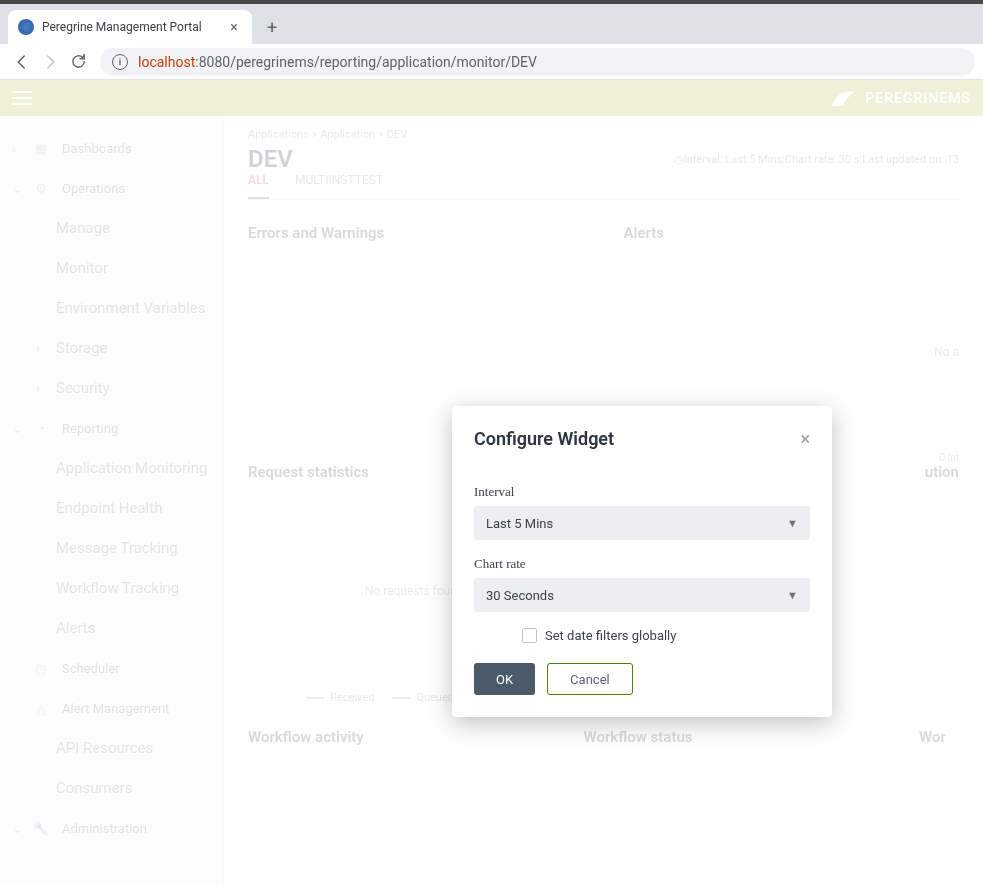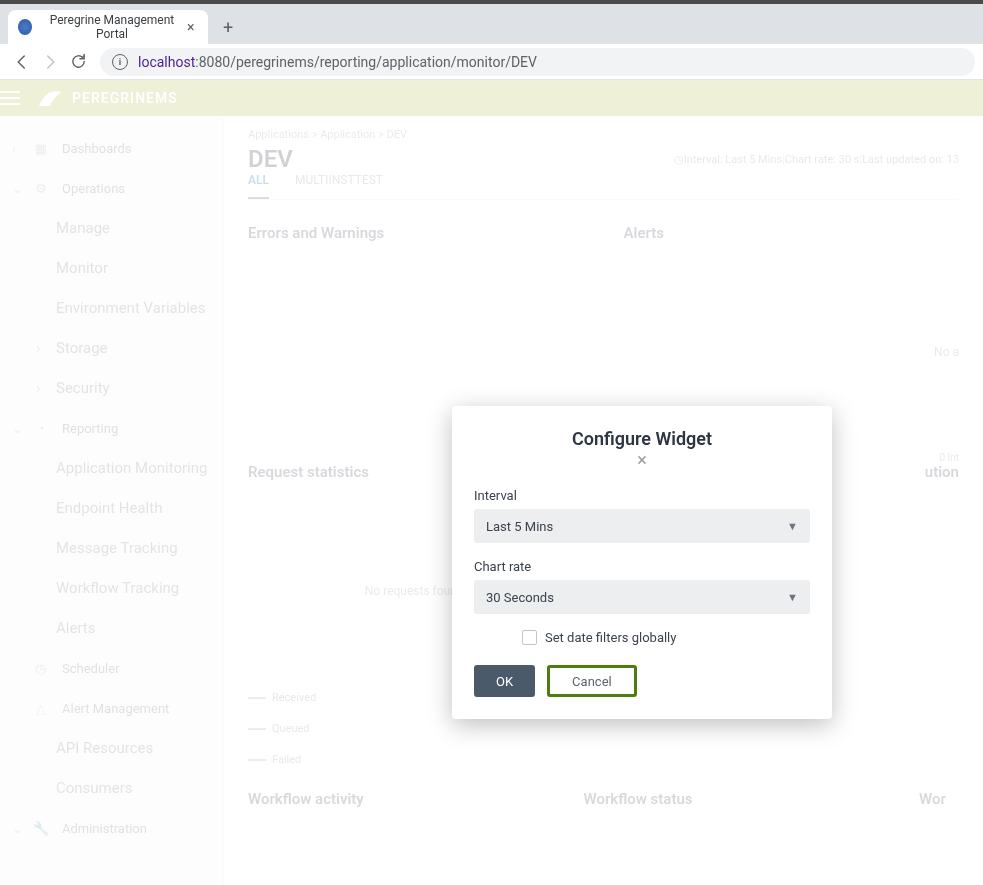--- a/index.html
+++ b/index.html
@@ -1,34 +1,34 @@
 <!DOCTYPE html>
 <html><head>
 <meta charset="utf-8">
 <style>
 * { margin: 0; padding: 0; box-sizing: border-box; font-family: -apple-system, BlinkMacSystemFont, "Segoe UI", Roboto, Arial, sans-serif; }
 body { width: 983px; height: 885px; background: #fff; overflow: hidden; position: relative; }
 
 
 .browser-top { height: 4px; background: #4a4a4a; }
 .tab-strip { height: 40px; background: #dee1e6; display: flex; align-items: flex-end; padding-left: 8px; }
-.tab { background: #fff; height: 34px; width: 200px; border-radius: 8px 8px 0 0; display: flex; align-items: center; padding: 0 10px; font-size: 12px; color: #3c4043; position: relative; text-align: center; }
+.tab { background: #fff; height: 34px; width: 244px; border-radius: 8px 8px 0 0; display: flex; align-items: center; padding: 0 10px; font-size: 12px; color: #3c4043; position: relative; }
 .tab-favicon { width: 16px; height: 16px; margin-right: 8px; border-radius: 50%; background: radial-gradient(circle, #4a7bc8, #2d5aa0); }
 .tab-close { margin-left: auto; width: 16px; height: 16px; display: flex; align-items: center; justify-content: center; color: #5f6368; font-size: 14px; }
 .new-tab { width: 28px; height: 28px; display: flex; align-items: center; justify-content: center; color: #5f6368; font-size: 18px; margin-left: 6px; margin-bottom: 3px; }
 .addr-bar { height: 36px; background: #fff; display: flex; align-items: center; padding: 0 8px; border-bottom: 1px solid #e1e3e5; }
 .nav-btn { width: 28px; height: 28px; display: flex; align-items: center; justify-content: center; color: #5f6368; }
 .nav-btn.disabled { color: #bfc2c6; }
 .url-field { flex: 1; height: 28px; background: #f1f3f4; border-radius: 14px; margin-left: 8px; display: flex; align-items: center; padding: 0 12px; font-size: 14px; color: #202124; }
 .url-info { width: 16px; height: 16px; border: 1.5px solid #5f6368; border-radius: 50%; display: flex; align-items: center; justify-content: center; font-size: 9px; color: #5f6368; margin-right: 10px; font-weight: bold; }
-.url-host { color: #4c1d95; }
+.url-host { color: #c2410c; }
 .url-path { color: #5f6368; }
 
 
-.app-header { height: 36px; background: #eef0d8; display: flex; align-items: center; padding: 0 0; }
+.app-header { height: 36px; background: #eef0d8; display: flex; align-items: center; padding: 0 12px; justify-content: space-between; }
 .hamburger { width: 20px; height: 14px; display: flex; flex-direction: column; justify-content: space-between; margin-right: 16px; }
 .hamburger span { height: 2px; background: #fff; }
 .brand { display: flex; align-items: center; color: #fff; font-weight: 600; letter-spacing: 1px; font-size: 14px; }
 .brand-logo { width: 30px; height: 24px; margin-right: 6px; }
 
 
 .page { display: flex; height: calc(885px - 4px - 40px - 36px - 36px); position: relative; }
 .sidebar { width: 224px; background: #f7f7f7; border-right: 1px solid #e6e6e6; padding-top: 12px; font-size: 13px; color: #6d7480; overflow: hidden; }
 .sb-item { display: flex; align-items: center; height: 40px; padding: 0 12px; cursor: pointer; }
 .sb-item.sub { padding-left: 56px; color: #7a828f; font-size: 15px; }
@@ -36,46 +36,46 @@
 .sb-chev { width: 12px; margin-right: 8px; color: #a8afb9; }
 
 .main { flex: 1; background: #fff; padding: 12px 24px 0 24px; overflow: hidden; }
 .crumb { font-size: 11px; color: #9aa1ab; margin-bottom: 4px; }
 .h1row { display: flex; align-items: center; justify-content: space-between; margin-bottom: 0; }
 .h1 { font-size: 24px; font-weight: 600; color: #2c3540; }
 .meta { font-size: 11px; color: #8f97a2; display: flex; align-items: center; }
 .meta .sep { color: #c3c8cf; }
 .tabs { display: flex; gap: 26px; border-bottom: 1px solid #e6e8eb; margin-bottom: 24px; font-size: 12px; color: #8f97a2; }
 .tabrow-item { padding-bottom: 10px; }
-.tabrow-item.active { color: #0369a1; border-bottom: 2px solid #5c6470; font-weight: 600; }
+.tabrow-item.active { color: #ec4899; border-bottom: 2px solid #5c6470; font-weight: 600; }
 .widgets-row { display: flex; gap: 40px; }
 .widget { flex: 1; }
 .widget h3 { font-size: 15px; font-weight: 600; color: #4a5260; margin-bottom: 10px; }
 .widget-body { height: 200px; display:flex; align-items:center; justify-content:center; color:#9aa1ab; font-size:12px;}
-.legend { display:flex; gap:18px; justify-content:center; font-size:11px; color:#8f97a2;flex-direction:column; }
+.legend { display:flex; gap:18px; justify-content:center; font-size:11px; color:#8f97a2; }
 .legend span::before { content:""; display:inline-block; width:18px; height:2px; background:#aaa; vertical-align:middle; margin-right:6px; }
 .widgets-row2 { display:flex; gap:40px; margin-top:24px; }
 
 
 .scrim { position: absolute; inset: 0; background: rgba(255,255,255,0.78); }
 
 
 .modal { position: absolute; left: 452px; top: 406px; width: 380px; background: #fff; border-radius: 4px; box-shadow: 0 6px 24px rgba(0,0,0,0.25); padding: 22px; z-index: 10; }
-.modal-head { display: flex; justify-content: space-between; align-items: center; margin-bottom: 18px; flex-direction: column; }
+.modal-head { display: flex; justify-content: space-between; align-items: center; margin-bottom: 35px; }
 .modal-title { font-size: 18px; font-weight: 600; color: #2c3540; }
 .modal-close { color: #9aa1ab; font-size: 18px; cursor: pointer; }
-.form-label { font-size: 13px; color: #3b434e; margin-bottom: 6px; display:block; }
+.form-label { font-size: 13px; color: #3b434e; margin-bottom: 6px; display:block;font-family:Liberation Serif, serif; }
 .select { height: 34px; background: #eceeef; border-radius: 3px; display: flex; align-items: center; justify-content: space-between; padding: 0 12px; font-size: 13px; color: #3b434e; margin-bottom: 16px; cursor: pointer; }
 .select .caret { color: #6d7480; font-size: 11px; }
 .chk-row { display:flex; align-items:center; gap:8px; font-size:13px; color:#3b434e; margin: 6px 0 20px 0; padding-left: 48px; }
 .chk { width:15px; height:15px; border:1.5px solid #c0c5cc; border-radius:2px; }
 .btns { display:flex; gap:12px; }
 .btn { height: 32px; padding: 0 22px; border-radius: 3px; font-size: 13px; display:flex; align-items:center; cursor:pointer; }
 .btn-primary { background: #4b5a68; color:#fff; font-weight:400; }
-.btn-secondary { background:#fff; border:3px solid #4d7c0f; color:#5c6470; }
+.btn-secondary { background:#fff; border:1px solid #4d7c0f; color:#5c6470; }
 
 svg { display:block; }
 </style>
 </head>
 <body>
 
 <div class="browser-top"></div>
 
 <div class="tab-strip">
   <div class="tab">

